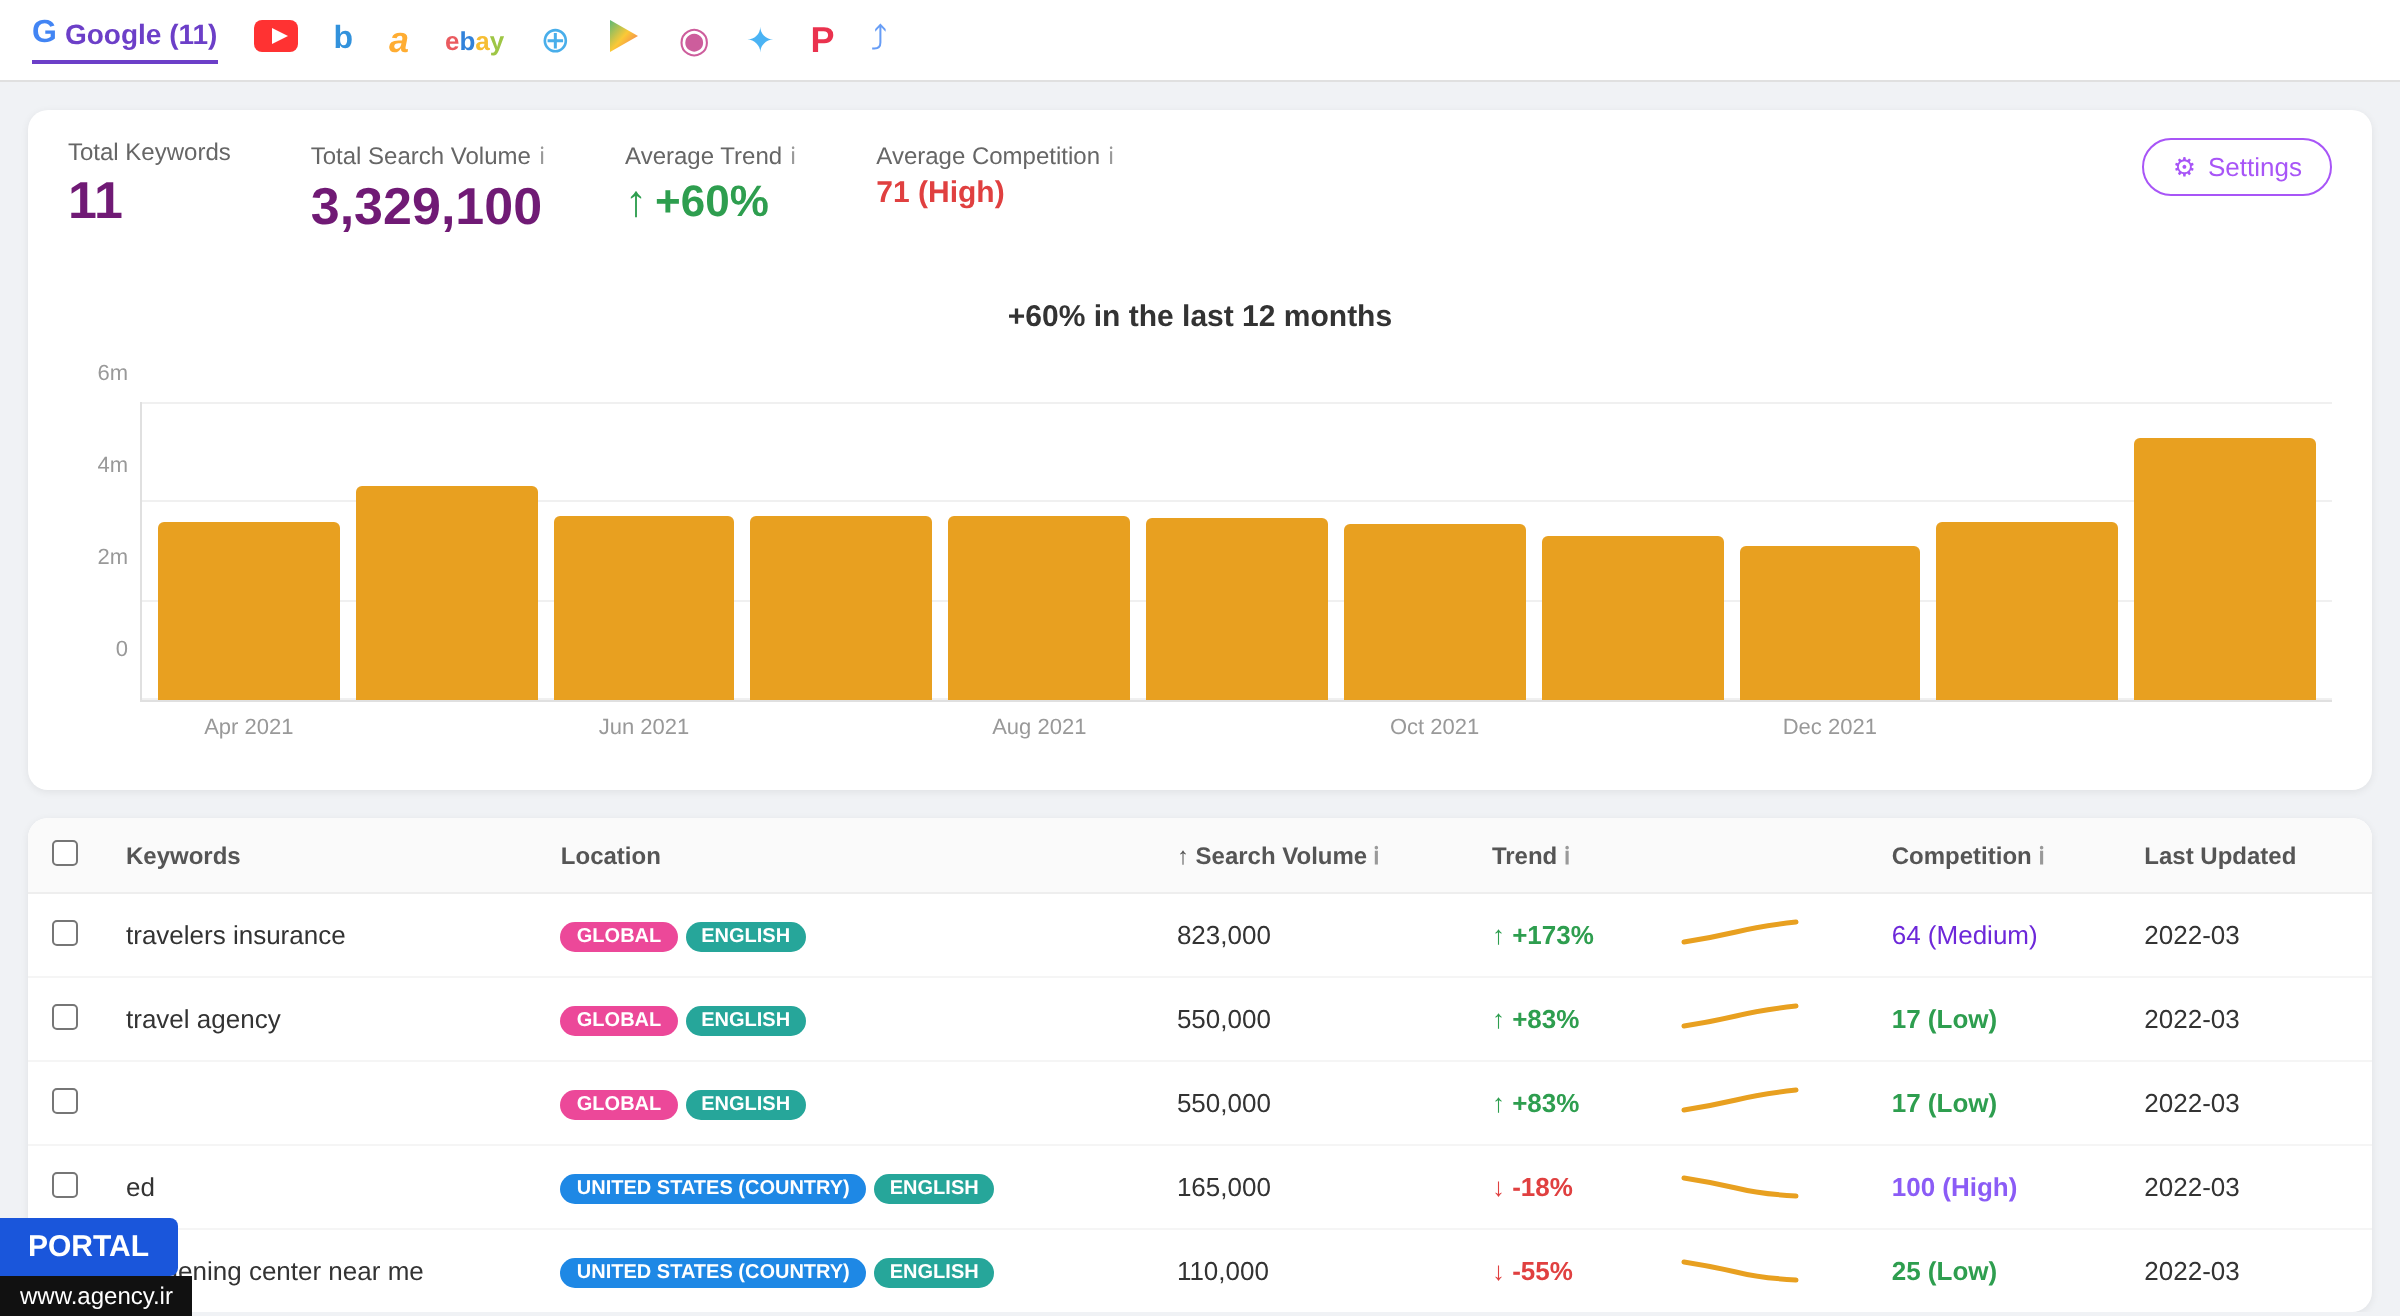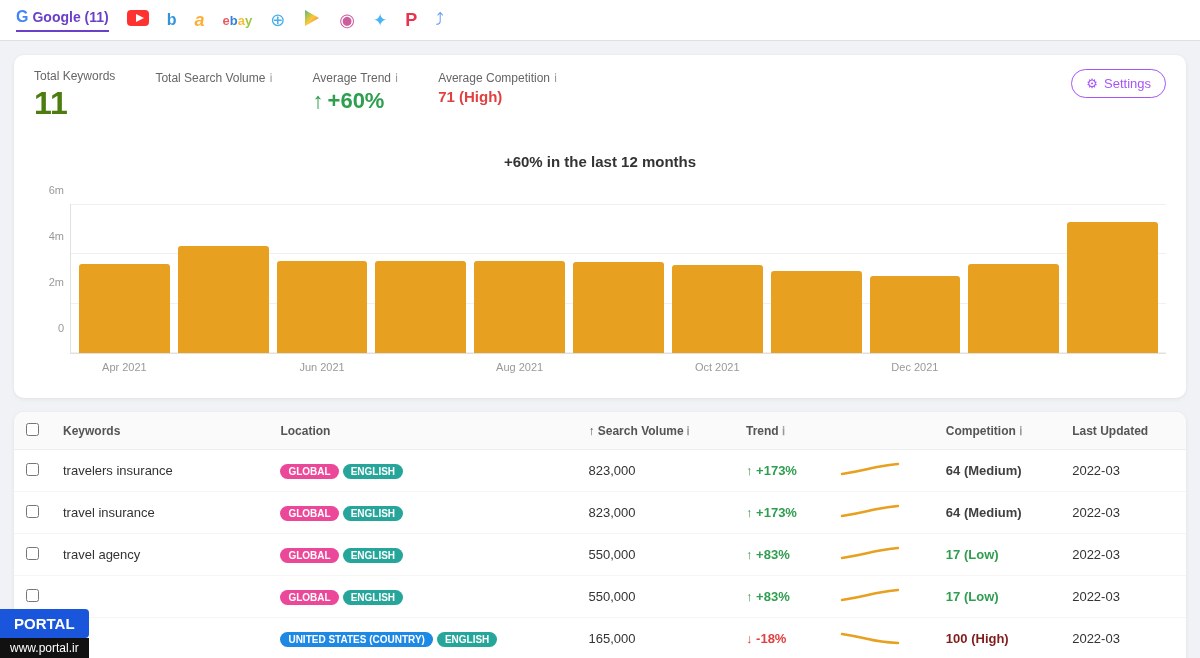--- a/index.html
+++ b/index.html
@@ -34,21 +34,21 @@
     }
 
     .stats-row {
       display: flex;
       align-items: flex-start;
       gap: 40px;
       margin-bottom: 31px;
     }
     .stat-block { display: flex; flex-direction: column; gap: 2px; }
     .stat-label { font-size: 12px; color: #666; display: flex; align-items: center; gap: 4px; }
-    .stat-value { font-size: 32px; font-weight: bold; color: #4d7c0f; }
+    .stat-value { font-size: 26px; font-weight: bold; color: #701a75; }
     .stat-value-green { font-size: 22px; font-weight: bold; color: #2e9e4f; display: flex; align-items: center; gap: 4px; }
     .stat-value-red { font-size: 15px; font-weight: bold; color: #e04040; }
     .info-icon { color: #999; font-size: 12px; cursor: pointer; }
     .settings-btn {
       margin-left: auto;
       background: none;
       border: 1px solid #a855f7;
       border-radius: 20px;
       padding: 6px 14px;
       color: #a855f7;
@@ -166,23 +166,23 @@
       font-size: 10px;
       font-weight: bold;
       margin-right: 4px;
       color: #fff;
     }
     .tag-purple { background: #ec4899; }
     .tag-teal { background: #26a69a; }
     .tag-blue { background: #1e88e5; }
     .trend-up { color: #2e9e4f; font-weight: bold; }
     .trend-down { color: #e04040; font-weight: bold; }
-    .comp-medium { color: #404040; font-weight: 700; }
+    .comp-medium { color: #6d28d9; font-weight: 400; }
     .comp-low { color: #2e9e4f; font-weight: 600; }
-    .comp-high { color: #7f1d1d; font-weight: 600; }
+    .comp-high { color: #8b5cf6; font-weight: 600; }
     .checkbox-cell { width: 24px; }
     .th-sort { display: flex; align-items: center; gap: 3px; }
 
     .portal-badge {
       position: fixed;
       bottom: 20px;
       left: 0;
       background: #1a56db;
       color: #fff;
       font-weight: bold;
@@ -262,20 +262,21 @@
           <span>Total Keywords</span>
         </span>
         <span class="stat-value">11</span>
       </div>
 
       <div class="stat-block">
         <span class="stat-label">
           <span>Total Search Volume</span>
           <span class="info-icon">ℹ</span>
         </span>
+        <span class="stat-value">3,329,100</span>
       </div>
 
       <div class="stat-block">
         <span class="stat-label">
           <span>Average Trend</span>
           <span class="info-icon">ℹ</span>
         </span>
         <span class="stat-value-green">
           <span>↑</span>
           <span>+60%</span>
@@ -383,32 +384,20 @@
           <th>
             Competition <span class="info-icon">ℹ</span>
           </th>
           <th>Last Updated</th>
         </tr>
       </thead>
       <tbody id="table-body">
       <tr>
             <td class="checkbox-cell"><input type="checkbox" style=""></td>
             <td>travelers insurance</td>
-            <td><span class="tag tag-purple">GLOBAL</span><span class="tag tag-teal">ENGLISH</span></td>
-            <td>823,000</td>
-            <td><span class="trend-up">↑ +173%</span></td>
-            <td><svg width="60" height="18" viewBox="0 0 60 18">
-                <path d="M2,14 Q15,12 28,9 Q40,6 58,4" stroke="#e8a020" stroke-width="2.5" fill="none" stroke-linecap="round"></path>
-              </svg></td>
-            <td><span class="comp-medium">64 (Medium)</span></td>
-            <td>2022-03</td>
-          </tr>
-          <tr>
-            <td class="checkbox-cell"><input type="checkbox" style=""></td>
-            <td>travel insurance</td>
             <td><span class="tag tag-purple">GLOBAL</span><span class="tag tag-teal">ENGLISH</span></td>
             <td>823,000</td>
             <td><span class="trend-up">↑ +173%</span></td>
             <td><svg width="60" height="18" viewBox="0 0 60 18">
                 <path d="M2,14 Q15,12 28,9 Q40,6 58,4" stroke="#e8a020" stroke-width="2.5" fill="none" stroke-linecap="round"></path>
               </svg></td>
             <td><span class="comp-medium">64 (Medium)</span></td>
             <td>2022-03</td>
           </tr>
           <tr>
@@ -458,13 +447,13 @@
               </svg></td>
             <td><span class="comp-low">25 (Low)</span></td>
             <td>2022-03</td>
           </tr>
         </tbody>
     </table>
   </div>
 </div>
 
 <div class="portal-badge">PORTAL</div>
-<div class="portal-url">www.portal.ir</div>
+<div class="portal-url">www.agency.ir</div>
 
 </body></html>

